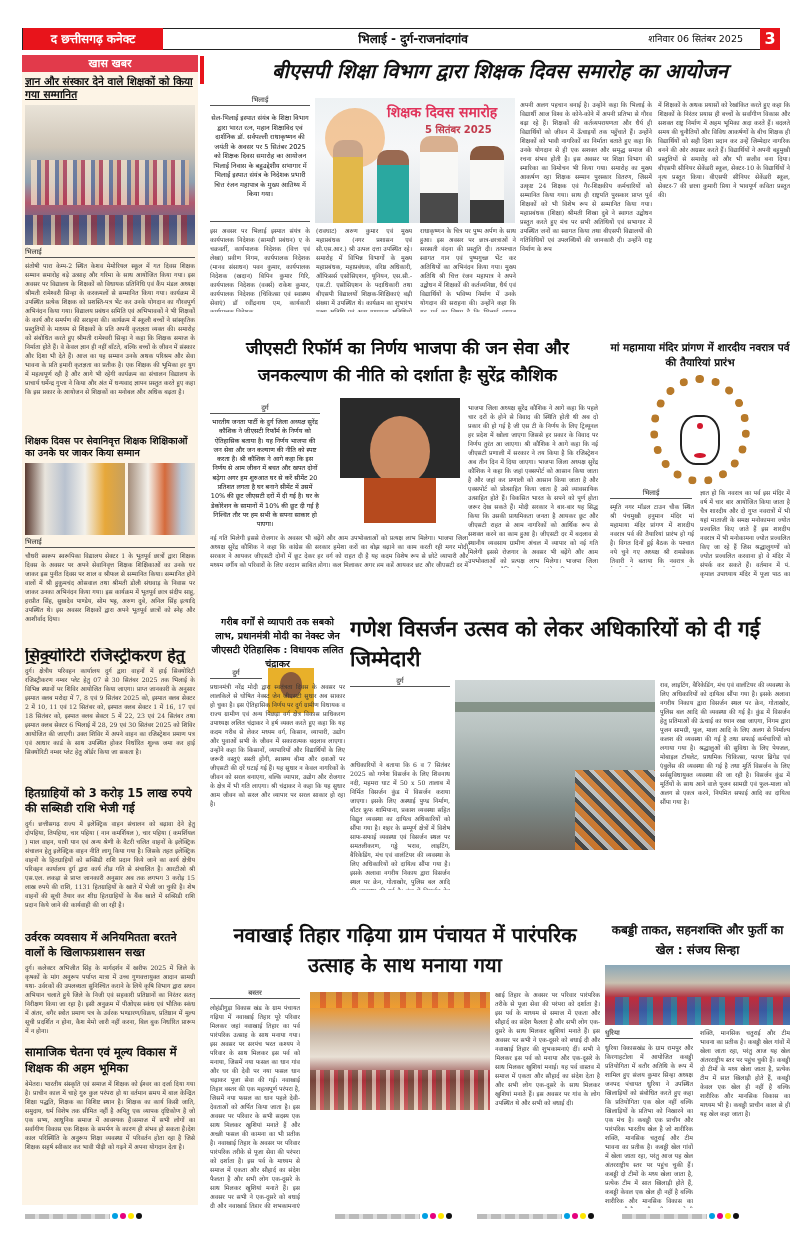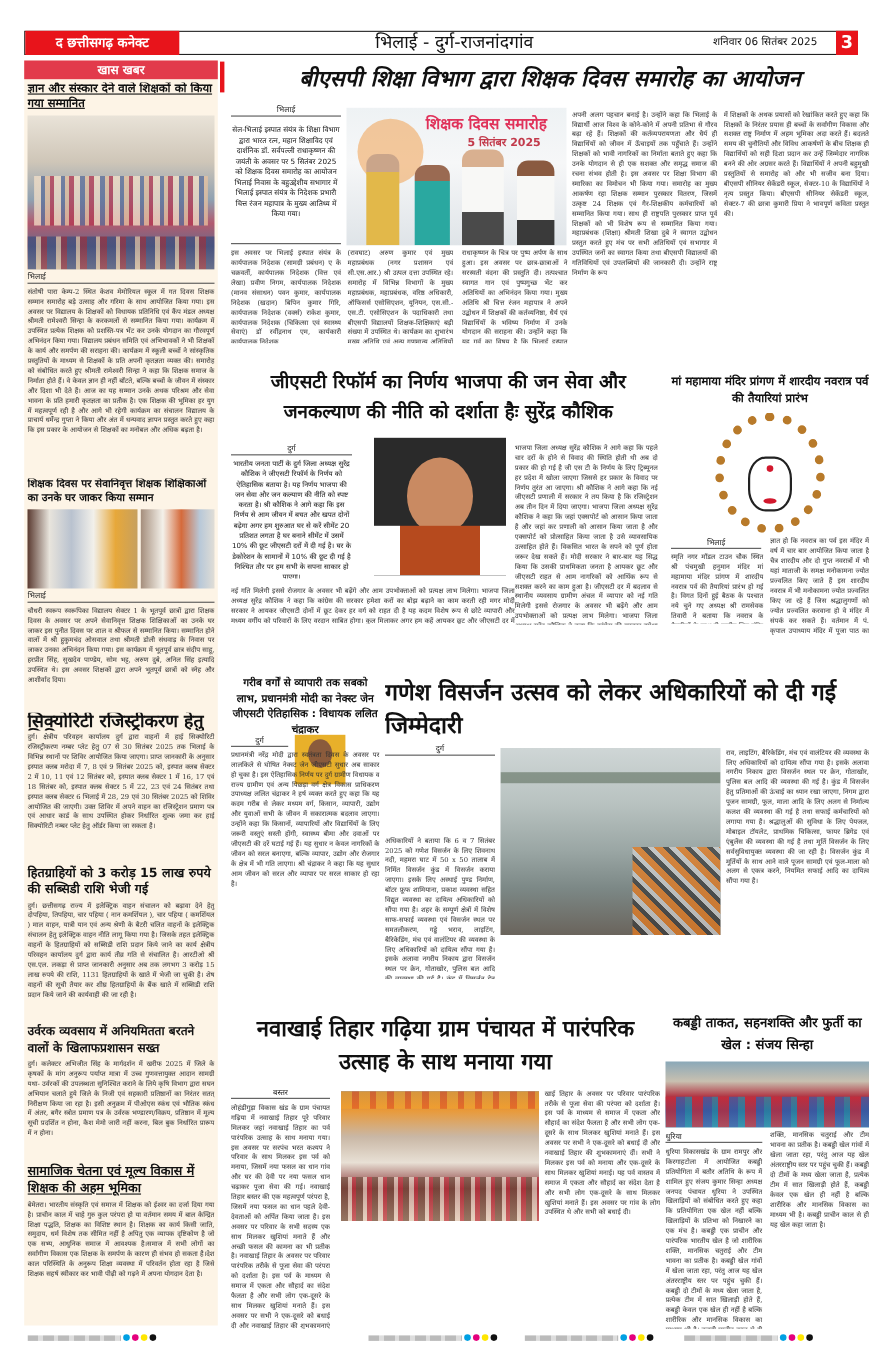--- a/index.html
+++ b/index.html
@@ -11,21 +11,21 @@
 .photo{overflow:hidden}
 .dots{position:absolute;display:flex;align-items:center;gap:2px}
 .dots .bar{width:85px;height:5px;background:repeating-linear-gradient(90deg,#bbb 0 10px,#ddd 10px 14px)}
 .dots .d{width:6px;height:6px;border-radius:50%}
 </style>
 </head>
 <body>
 
 <div class="abs" style="left:22px;top:28px;width:758px;height:22px;border:1px solid #222;background:#fff;">
   <div style="position:absolute;left:0;top:-1px;width:140px;height:22px;background:#e8141b;color:#fff;font-weight:bold;font-size:12px;line-height:22px;text-align:center;font-family:'DejaVu Sans',sans-serif;">द छत्तीसगढ़ कनेक्ट</div>
-  <div style="position:absolute;left:260px;top:0;width:260px;height:20px;font-size:16px;line-height:20px;text-align:center;font-weight:normal;">भिलाई - दुर्ग-राजनांदगांव</div>
+  <div style="position:absolute;left:260px;top:0;width:260px;height:20px;font-size:12px;line-height:20px;text-align:center;font-weight:bold;">भिलाई - दुर्ग-राजनांदगांव</div>
   <div style="position:absolute;right:36px;top:0;height:20px;font-size:9.5px;line-height:20px;">शनिवार 06 सितंबर 2025</div>
   <div style="position:absolute;right:-1px;top:-1px;width:20px;height:22px;background:#e8141b;color:#fff;font-weight:bold;font-size:16px;line-height:22px;text-align:center;">3</div>
 </div>
 
 <div class="abs" style="left:22px;top:55px;width:176px;height:1150px;background:#fdf4e6;">
   <div style="height:17px;background:#e23a4b;color:#fff;font-weight:bold;font-size:11px;line-height:17px;text-align:center;">खास खबर</div>
   <div style="padding:3px 3px 0 3px;">
     <div class="hl" style="font-size:10.5px;line-height:13px;height:27px;text-decoration:underline;">ज्ञान और संस्कार देने वाले शिक्षकों को किया गया सम्मानित</div>
     <div class="photo" style="height:140px;margin-top:3px;background:linear-gradient(180deg,#e9e3d8 0%,#cfc6b8 30%,#8fa0b0 55%,#b25a6e 70%,#6a6a8a 85%,#d2c7b4 100%);position:relative;">
       <div style="position:absolute;left:6px;right:6px;top:55px;height:45px;background:repeating-linear-gradient(90deg,#f4e0c8 0 6px,#5b6e9a 6px 10px,#e7c2a0 10px 14px,#b43752 14px 18px);opacity:.75;"></div>
@@ -44,21 +44,21 @@
 
     <div class="hl" style="font-size:16px;line-height:15px;height:16px;margin-top:3px;">सिक्योरिटी रजिस्ट्रीकरण हेतु शिविर</div>
     <div class="body-text" style="height:117px;margin-top:2px;">दुर्ग। क्षेत्रीय परिवहन कार्यालय दुर्ग द्वारा वाहनों में हाई सिक्योरिटी रजिस्ट्रीकरण नम्बर प्लेट हेतु 07 से 30 सितंबर 2025 तक भिलाई के विभिन्न स्थानों पर शिविर आयोजित किया जाएगा। प्राप्त जानकारी के अनुसार इस्पात क्लब मरोदा में 7, 8 एवं 9 सितंबर 2025 को, इस्पात क्लब सेक्टर 2 में 10, 11 एवं 12 सितंबर को, इस्पात क्लब सेक्टर 1 में 16, 17 एवं 18 सितंबर को, इस्पात क्लब सेक्टर 5 में 22, 23 एवं 24 सितंबर तथा इस्पात क्लब सेक्टर 6 भिलाई में 28, 29 एवं 30 सितंबर 2025 को शिविर आयोजित की जाएगी। उक्त शिविर में अपने वाहन का रजिस्ट्रेशन प्रमाण पत्र एवं आधार कार्ड के साथ उपस्थित होकर निर्धारित शुल्क जमा कर हाई सिक्योरिटी नम्बर प्लेट हेतु ऑर्डर किया जा सकता है।</div>
 
     <div class="hl" style="font-size:11.5px;line-height:15px;height:31px;margin-top:3px;">हितग्राहियों को 3 करोड़ 15 लाख रुपये की सब्सिडी राशि भेजी गई</div>
     <div class="body-text" style="height:108px;margin-top:2px;">दुर्ग। छत्तीसगढ़ राज्य में इलेक्ट्रिक वाहन संचालन को बढ़ावा देने हेतु दोपहिया, तिपहिया, चार पहिया ( नान कमर्शियल ), चार पहिया ( कमर्शियल ) माल वाहन, यात्री यान एवं अन्य श्रेणी के बैटरी चलित वाहनों के इलेक्ट्रिक संचालन हेतु इलेक्ट्रिक वाहन नीति लागू किया गया है। जिसके तहत इलेक्ट्रिक वाहनों के हितग्राहियों को सब्सिडी राशि प्रदान किये जाने का कार्य क्षेत्रीय परिवहन कार्यालय दुर्ग द्वारा कार्य तीव्र गति से संचालित है। आरटीओ श्री एस.एल. लकड़ा से प्राप्त जानकारी अनुसार अब तक लगभग 3 करोड़ 15 लाख रुपये की राशि, 1131 हितग्राहियों के खाते में भेजी जा चुकी है। शेष वाहनों की सूची तैयार कर शीघ्र हितग्राहियों के बैंक खाते में सब्सिडी राशि प्रदान किये जाने की कार्यवाही की जा रही है।</div>
 
     <div class="hl" style="font-size:11px;line-height:15px;height:31px;margin-top:3px;">उर्वरक व्यवसाय में अनियमितता बरतने वालों के खिलाफप्रशासन सख्त</div>
     <div class="body-text" style="height:81px;margin-top:2px;">दुर्ग। कलेक्टर अभिजीत सिंह के मार्गदर्शन में खरीफ 2025 में जिले के कृषकों के मांग अनुरूप पर्याप्त मात्रा में उच्च गुणवत्तायुक्त आदान सामग्री यथा- उर्वरकों की उपलब्धता सुनिश्चित कराने के लिये कृषि विभाग द्वारा सघन अभियान चलाते हुये जिले के निजी एवं सहकारी प्रतिष्ठानों का निरंतर सतत् निरीक्षण किया जा रहा है। इसी अनुक्रम में पीओएस स्कंध एवं भौतिक स्कंध में अंतर, बगैर स्त्रोत प्रमाण पत्र के उर्वरक भण्डारण/विक्रय, प्रतिष्ठान में मूल्य सूची प्रदर्शित न होना, कैश मेमो जारी नहीं करना, बिल बुक निर्धारित प्रारूप में न होना।</div>
 
-    <div class="hl" style="font-size:11.5px;line-height:16px;height:33px;margin-top:12px;text-decoration:underline;">सामाजिक चेतना एवं मूल्य विकास में शिक्षक की अहम भूमिका</div>
+    <div class="hl" style="font-size:11.5px;line-height:16px;height:33px;margin-top:0;">सामाजिक चेतना एवं मूल्य विकास में शिक्षक की अहम भूमिका</div>
     <div class="body-text" style="height:90px;margin-top:2px;">बेमेतरा। भारतीय संस्कृति एवं समाज में शिक्षक को ईश्वर का दर्जा दिया गया है। प्राचीन काल में चाहे गुरु कुल परंपरा हो या वर्तमान समय में बाल केन्द्रित शिक्षा पद्धति, शिक्षक का विशिष्ट स्थान है। शिक्षक का कार्य किसी जाति, समुदाय, धर्म विशेष तक सीमित नहीं है अपितु एक व्यापक दृष्टिकोण है जो एक सभ्य, आधुनिक समाज में आवश्यक है।समाज में सभी लोगों का सर्वांगीण विकास एक शिक्षक के समर्पण के कारण ही संभव हो सकता है।देश काल परिस्थिति के अनुरूप शिक्षा व्यवस्था में परिवर्तन होता रहा है जिसे शिक्षक सहर्ष स्वीकार कर भावी पीढ़ी को गढ़ने में अपना योगदान देता है।</div>
   </div>
 </div>
 
 <div class="abs" style="left:200px;top:56px;width:4px;height:28px;background:#e8141b;"></div>
 <div class="abs hl" style="left:210px;top:56px;width:580px;font-size:20px;line-height:30px;text-align:center;font-style:italic;">बीएसपी शिक्षा विभाग द्वारा शिक्षक दिवस समारोह का आयोजन</div>
 
 <div class="abs" style="left:210px;top:95px;width:100px;">
   <div class="dateline" style="text-align:center;">भिलाई</div>
   <div style="font-family:'DejaVu Sans',sans-serif;font-size:6.6px;line-height:9.5px;text-align:center;margin-top:8px;height:108px;overflow:hidden;border-bottom:1px solid #555;padding-bottom:3px;">सेल-भिलाई इस्पात संयंत्र के शिक्षा विभाग द्वारा भारत रत्न, महान शिक्षाविद एवं दार्शनिक डॉ. सर्वपल्ली राधाकृष्णन की जयंती के अवसर पर 5 सितंबर 2025 को शिक्षक दिवस समारोह का आयोजन भिलाई निवास के बहुउद्देशीय सभागार में भिलाई इस्पात संयंत्र के निदेशक प्रभारी चित्त रंजन महापात्र के मुख्य आतिथ्य में किया गया।</div>

